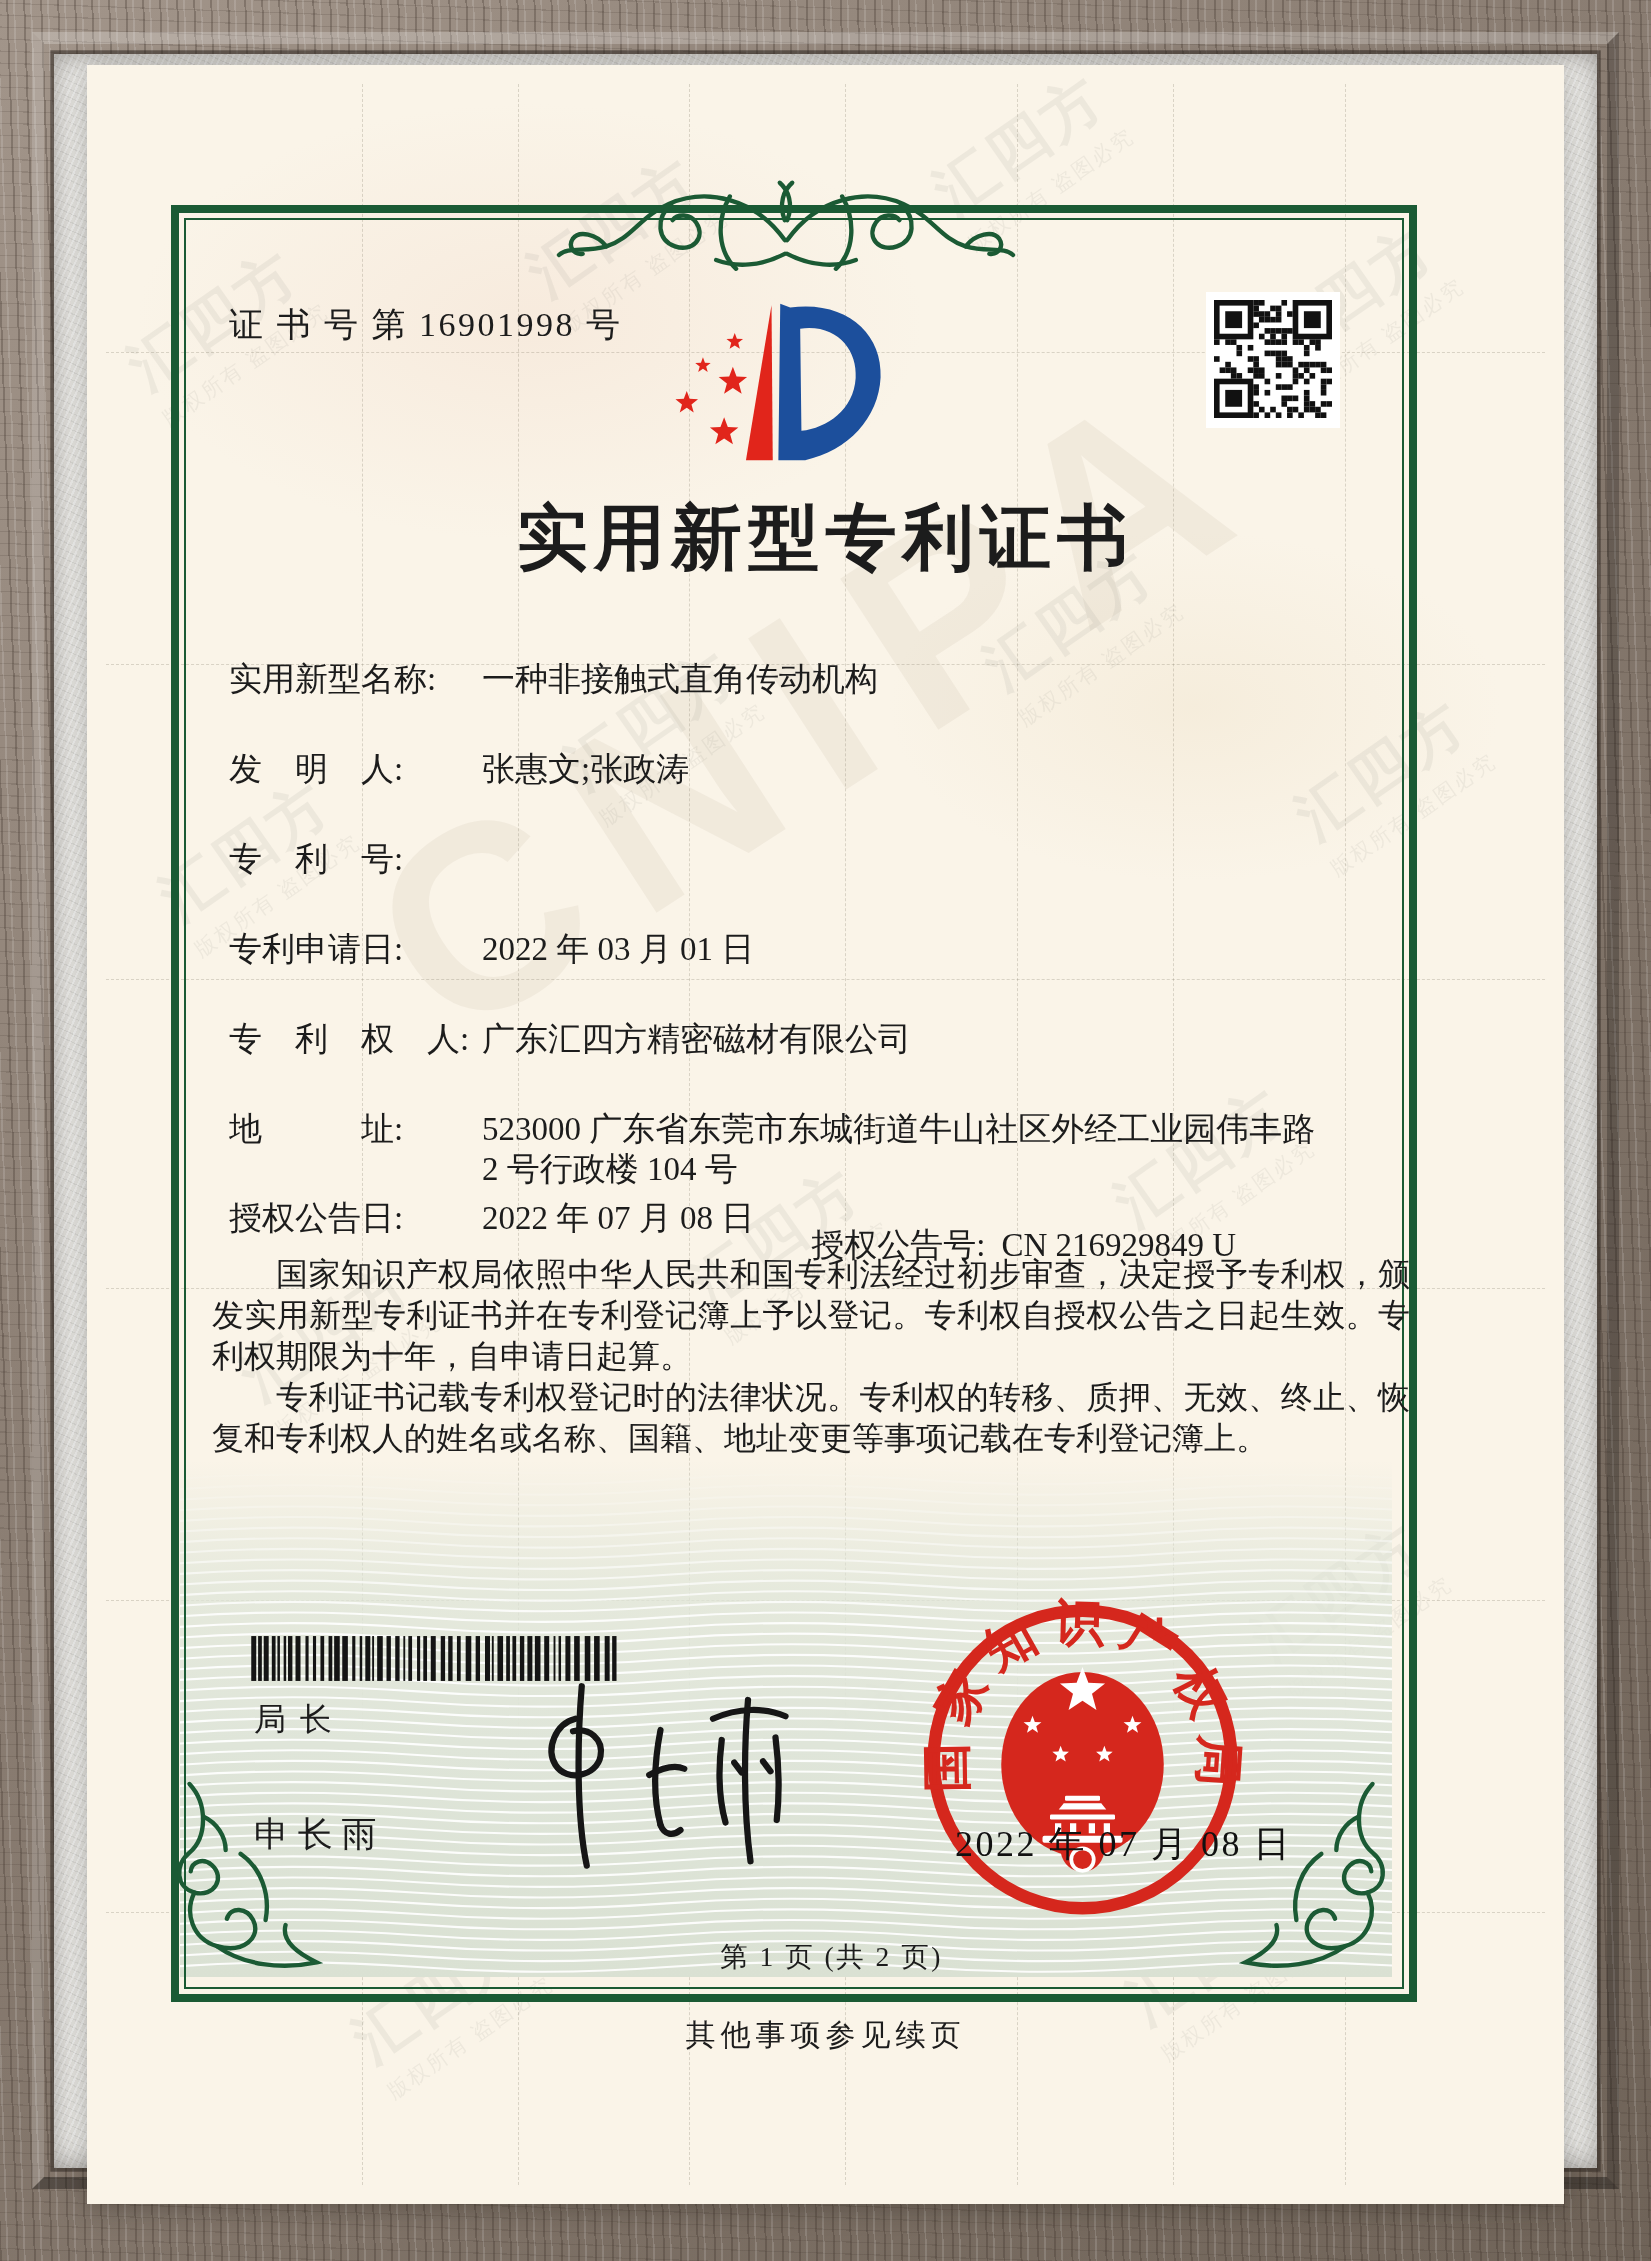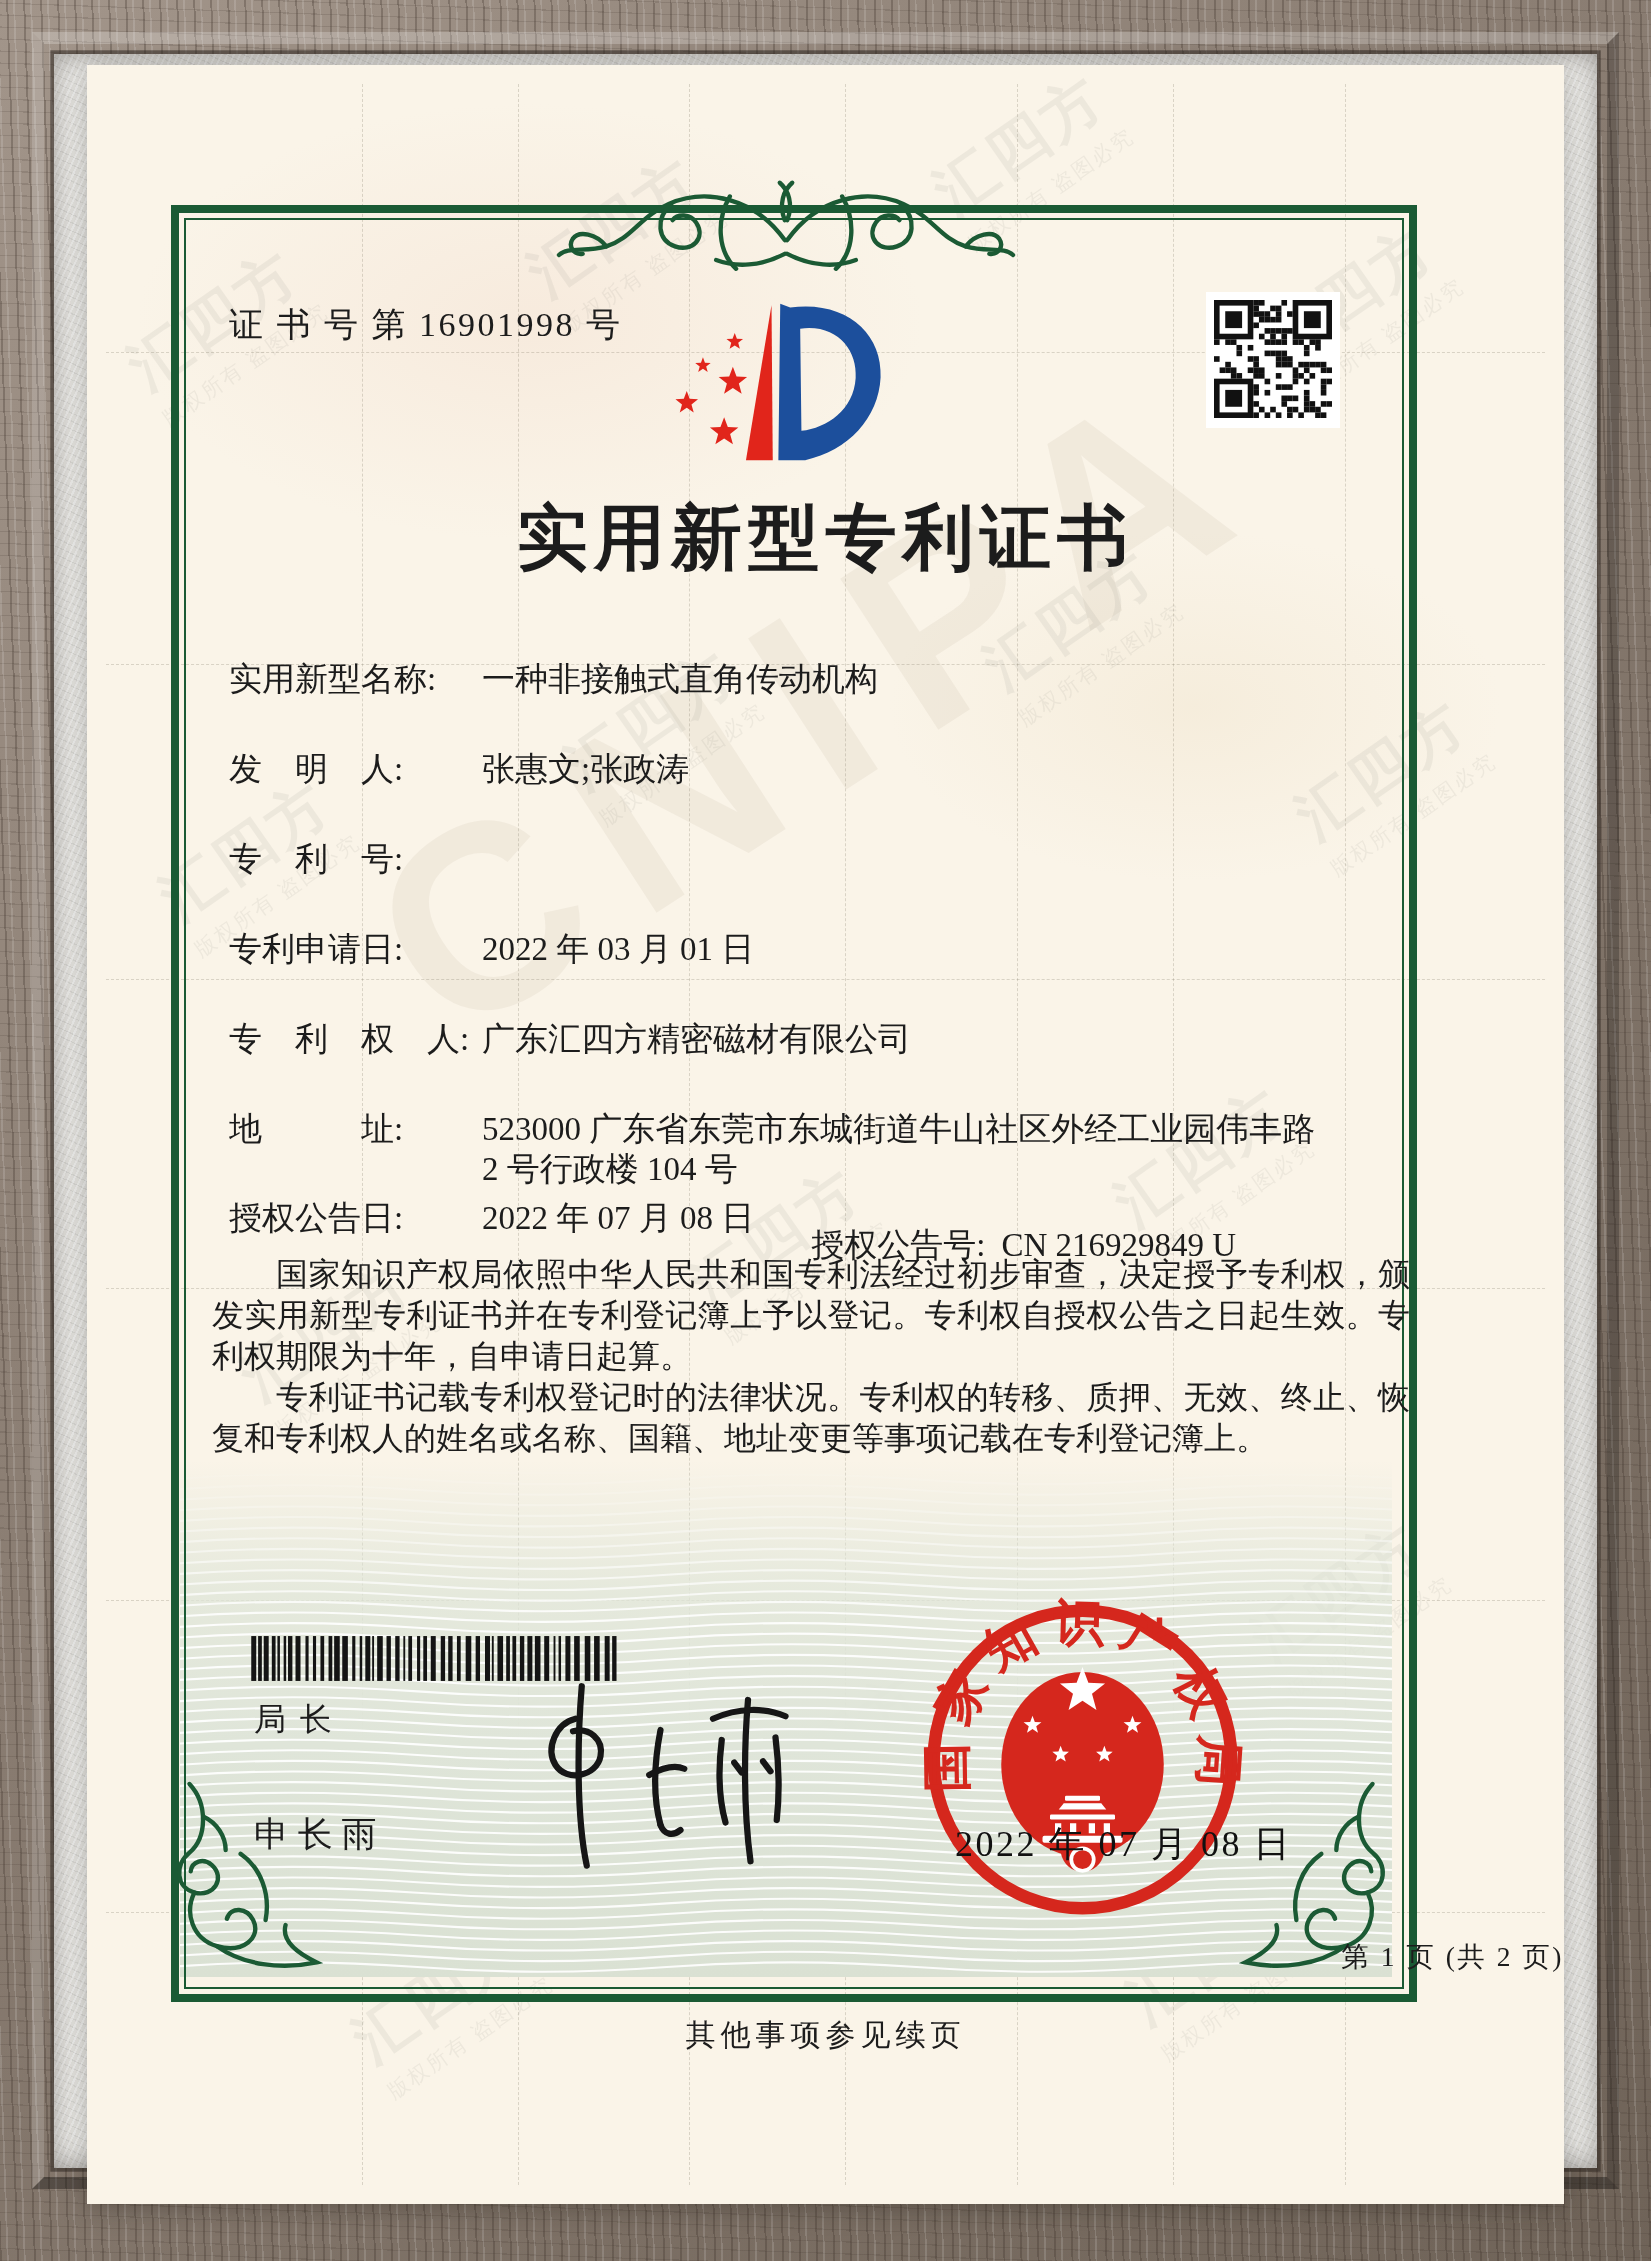--- a/index.html
+++ b/index.html
@@ -53,21 +53,21 @@
   .frow .val{flex:1;}
   .row-addr{margin-bottom:8.7px;}
   .row-grant .val{flex:0 0 auto;}
   .grant-no{margin-left:57px;display:flex;margin-top:27px;}
   .grant-no .lab{width:auto;flex:0 0 auto;margin-right:16px;}
   .body-text{left:125px;top:1189px;width:1198px;font-size:32px;line-height:41px;text-align:justify;}
   .body-text p{margin:0;text-indent:2em;}
   .issuer-title{left:167px;top:1633px;font-size:32px;letter-spacing:13.7px;}
   .issuer-name{left:167px;top:1746px;font-size:35px;letter-spacing:8.7px;}
   .seal-date{left:868px;top:1755px;width:474px;font-size:36px;letter-spacing:2.5px;z-index:7;color:#111;}
-  .page-info{left:12px;right:0;top:1874px;text-align:right;font-size:27.5px;letter-spacing:2.5px;}
+  .page-info{left:12px;right:0;top:1874px;text-align:center;font-size:27.5px;letter-spacing:2.5px;}
   .footer-note{left:0;right:0;top:1950px;text-align:center;font-size:30px;letter-spacing:5px;}
   .barcode{left:163px;top:1571px;z-index:5;}
   .qr{left:1119px;top:227px;background:#fff;padding:8px;z-index:5;}
   .logo{left:571px;top:225px;z-index:5;}
   .signature{left:406px;top:1610px;z-index:6;}
   .signature path{fill:none;stroke:#161616;stroke-width:10;stroke-linecap:round;}
   .seal{left:833px;top:1532px;z-index:6;}
 </style>
 </head>
 <body>

